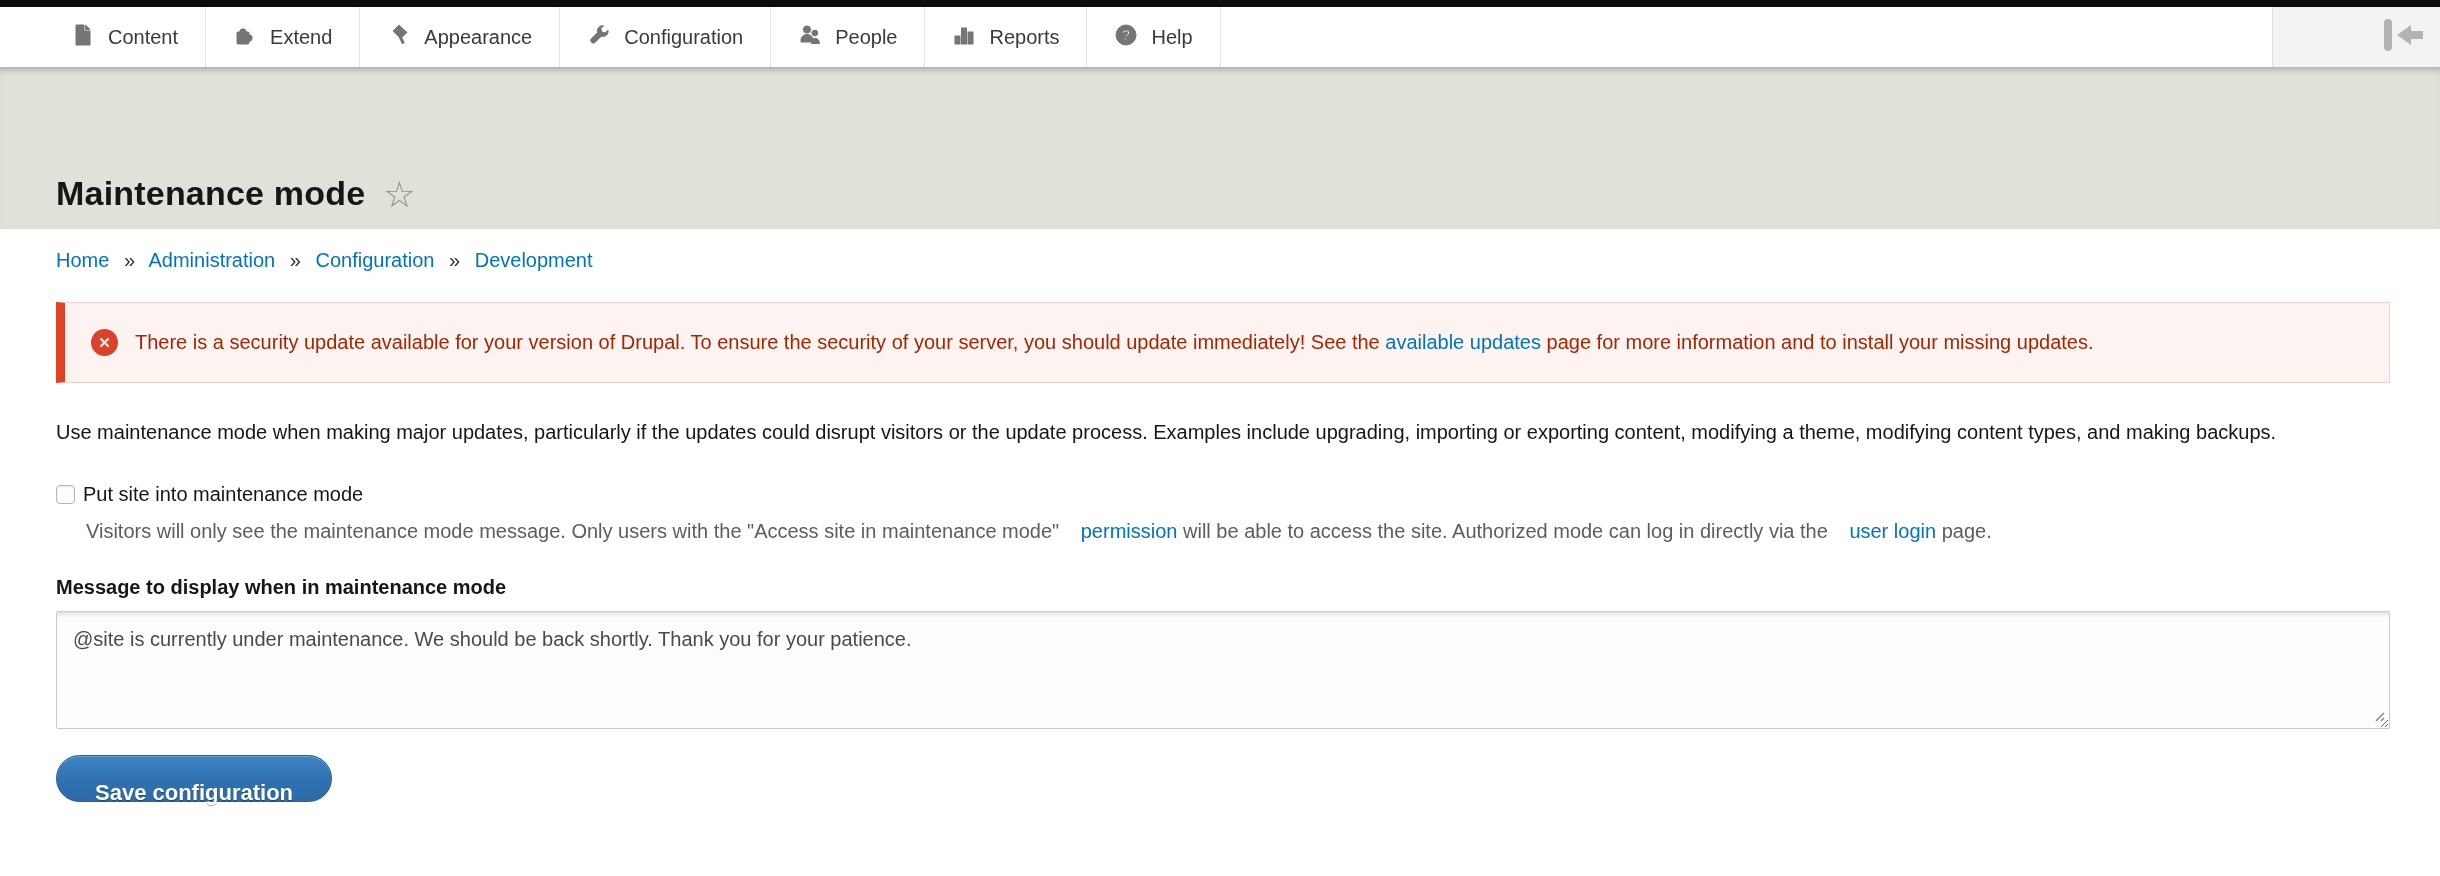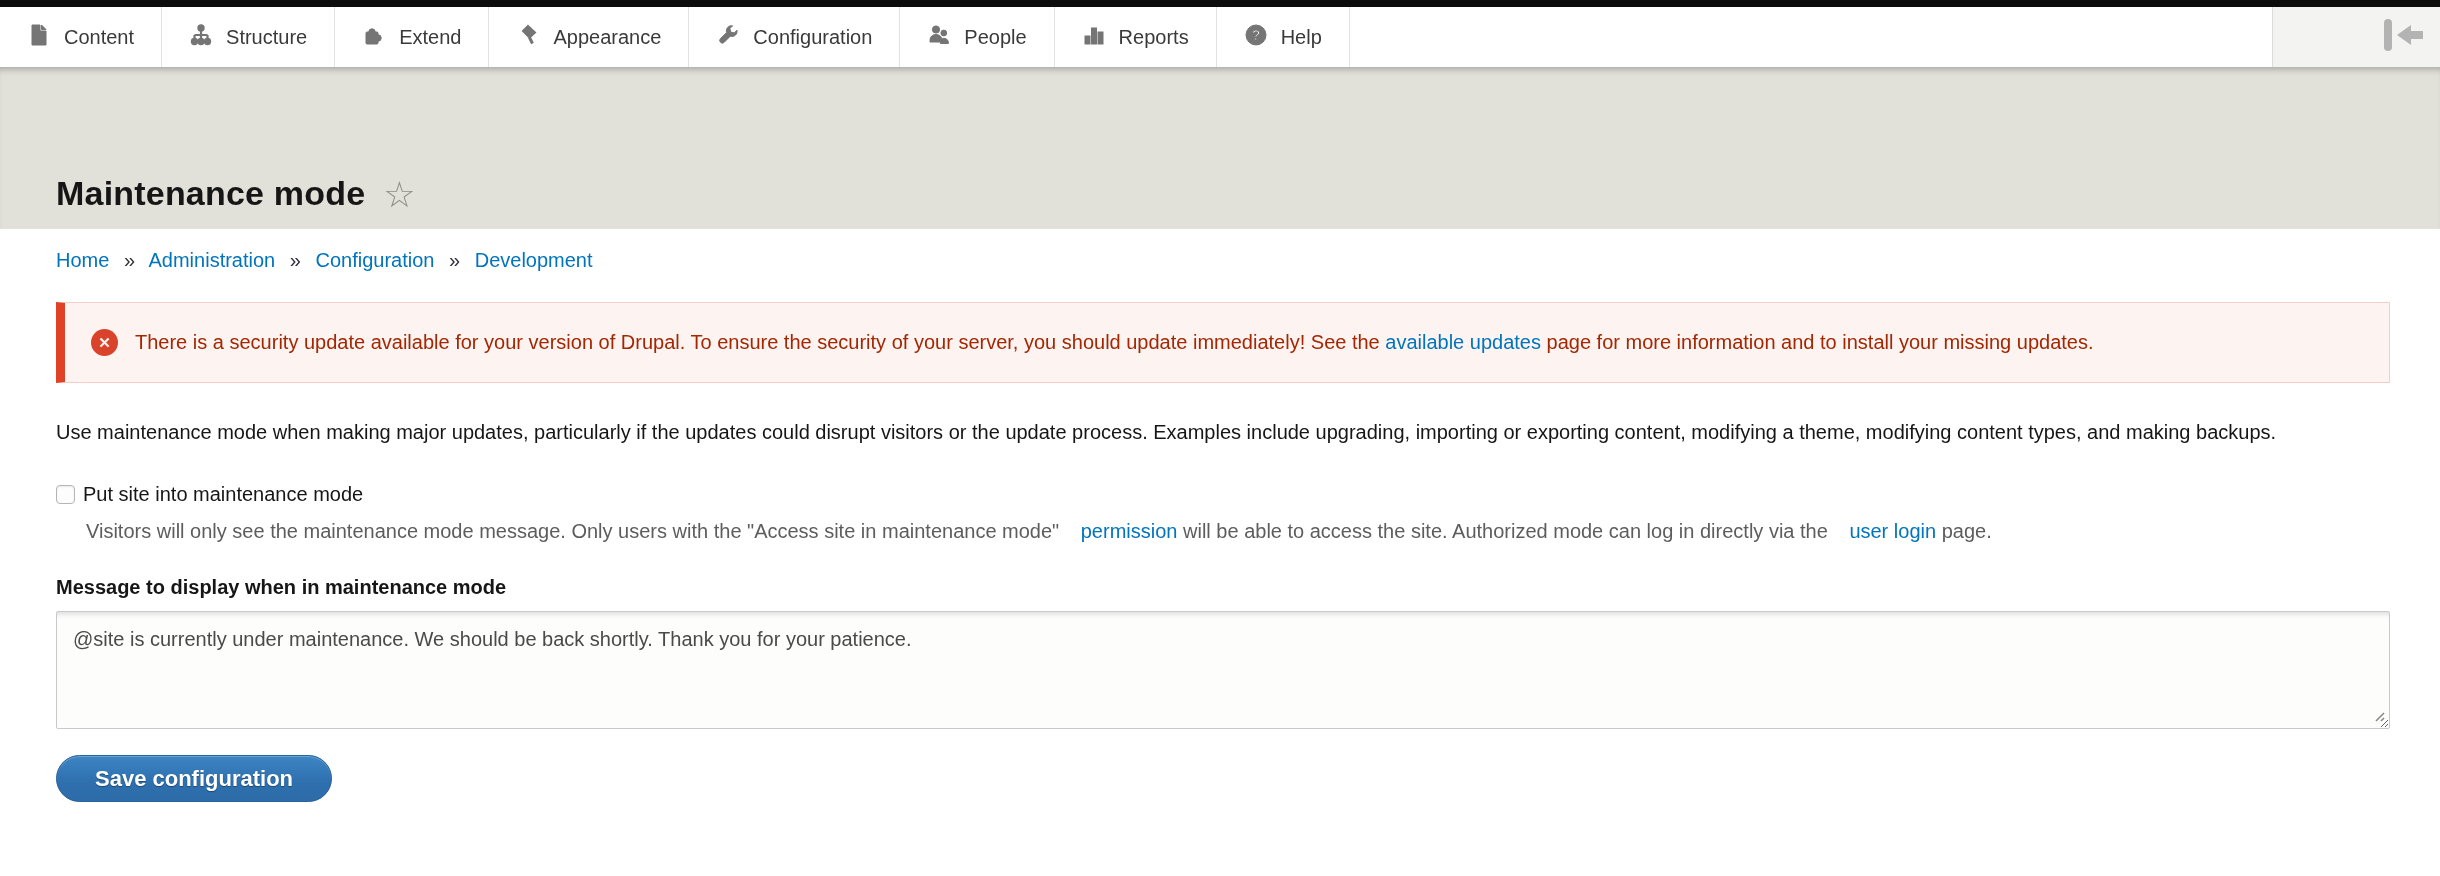--- a/index.html
+++ b/index.html
@@ -3,21 +3,21 @@
 <meta charset="utf-8">
 <style>
   * { box-sizing: border-box; margin: 0; padding: 0; }
   html, body { width: 2440px; height: 876px; overflow: hidden; }
   body { font-family: "Liberation Sans", sans-serif; background: #fff; color: #111; }
 
   
   .top-strip { height: 7px; background: #0c0c0c; }
 
   
-  .toolbar { display: flex; height: 60px; background: #fff; align-items: stretch; }
+  .toolbar { display: flex; height: 60px; background: #fff; align-items: stretch; margin-left: 44px; }
   .toolbar-item {
     display: flex; align-items: center; gap: 13px;
     padding: 0 27px; border-right: 1px solid #e2e2e2; cursor: pointer;
     background: #fff;
   }
   .toolbar-item .tb-label { font-size: 20px; color: #3a3a3a; white-space: nowrap; }
   .toolbar-item svg { fill: #757575; stroke: #757575; }
   .toolbar-spacer { flex: 1; }
   .toolbar-collapse {
     width: 168px; background: #f3f3f2; border-left: 1px solid #dcdcdc;
@@ -94,21 +94,21 @@
   }
   .resize-grip {
     position: absolute; right: 4px; bottom: 6px; width: 16px; height: 16px;
     pointer-events: none;
   }
   .resize-grip svg { stroke: #8a8a8a; }
 
   .save-btn {
     margin: 26px 0 16px 56px;
     display: inline-block;
-    padding: 0 38px; height: 47px; line-height: 45px;
+    padding: 14px 38px; height: 47px; line-height: 45px;
     font-family: "Liberation Sans", sans-serif;
     font-size: 22px; font-weight: bold; color: #fff;
     text-shadow: 0 1px 1px rgba(0,0,0,0.35);
     background: linear-gradient(#3d85c3, #2e6fae 60%, #2d6ca8);
     background-color: #3076b9;
     border: 1px solid #26629c; border-radius: 26px;
     box-shadow: inset 0 1px 0 rgba(255,255,255,0.25);
     cursor: pointer;
   }
 </style>
@@ -124,32 +124,20 @@
   <div class="toolbar-item">
     <span>
       <svg width="24" height="24" viewBox="0 0 24 24">
           <path d="M5 2 h8 v6 h6 v14 H5 Z"></path>
           <path d="M14.5 2 l4.5 4.5 h-4.5 Z"></path>
         </svg>
     </span>
     <span class="tb-label">Content</span>
   </div>
 
-  <div class="toolbar-item">
-    <span>
-      <svg width="24" height="24" viewBox="0 0 24 24" fill="none" stroke-width="2.2">
-        <circle cx="12" cy="5" r="2.6" fill="#757575"></circle>
-          <circle cx="5.5" cy="18.5" r="2.6" fill="#757575"></circle>
-        <circle cx="12" cy="18.5" r="2.6" fill="#757575"></circle>
-          <circle cx="18.5" cy="18.5" r="2.6" fill="#757575"></circle>
-        <path d="M12 7 v5 M5.5 12 h13 M5.5 12 v4 M12 12 v4 M18.5 12 v4"></path>
-      </svg>
-    </span>
-    <span class="tb-label">Structure</span>
-  </div>
 
   <div class="toolbar-item">
     <span>
       <svg width="24" height="24" viewBox="0 0 24 24" stroke="none">
         <rect x="4" y="9" width="12" height="12" rx="1"></rect>
         <circle cx="10" cy="9" r="3.2"></circle>
           <circle cx="16" cy="15" r="3.2"></circle>
       </svg>
     </span>
     <span class="tb-label">Extend</span>

